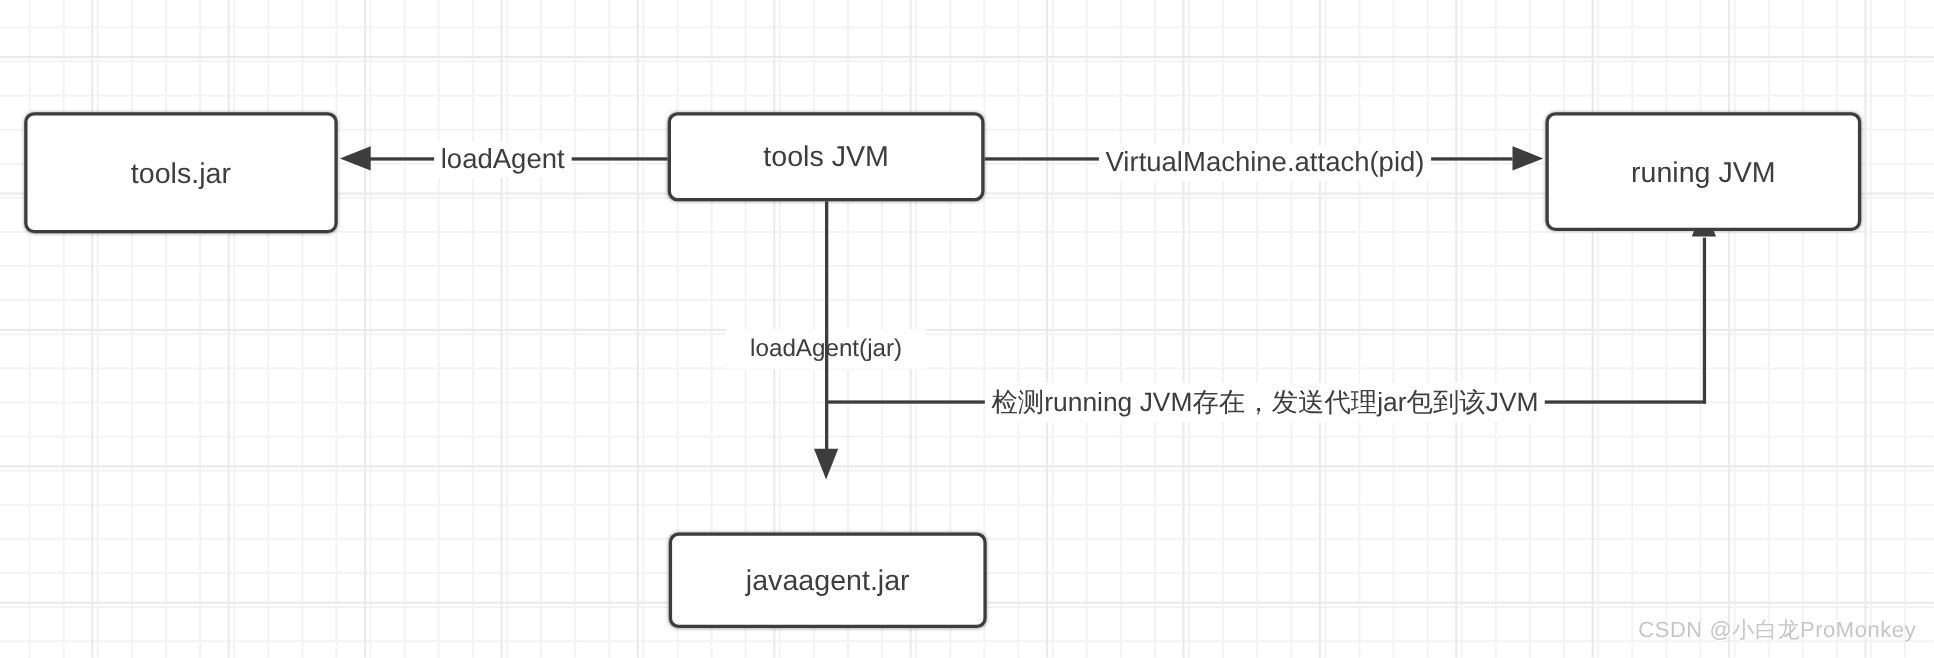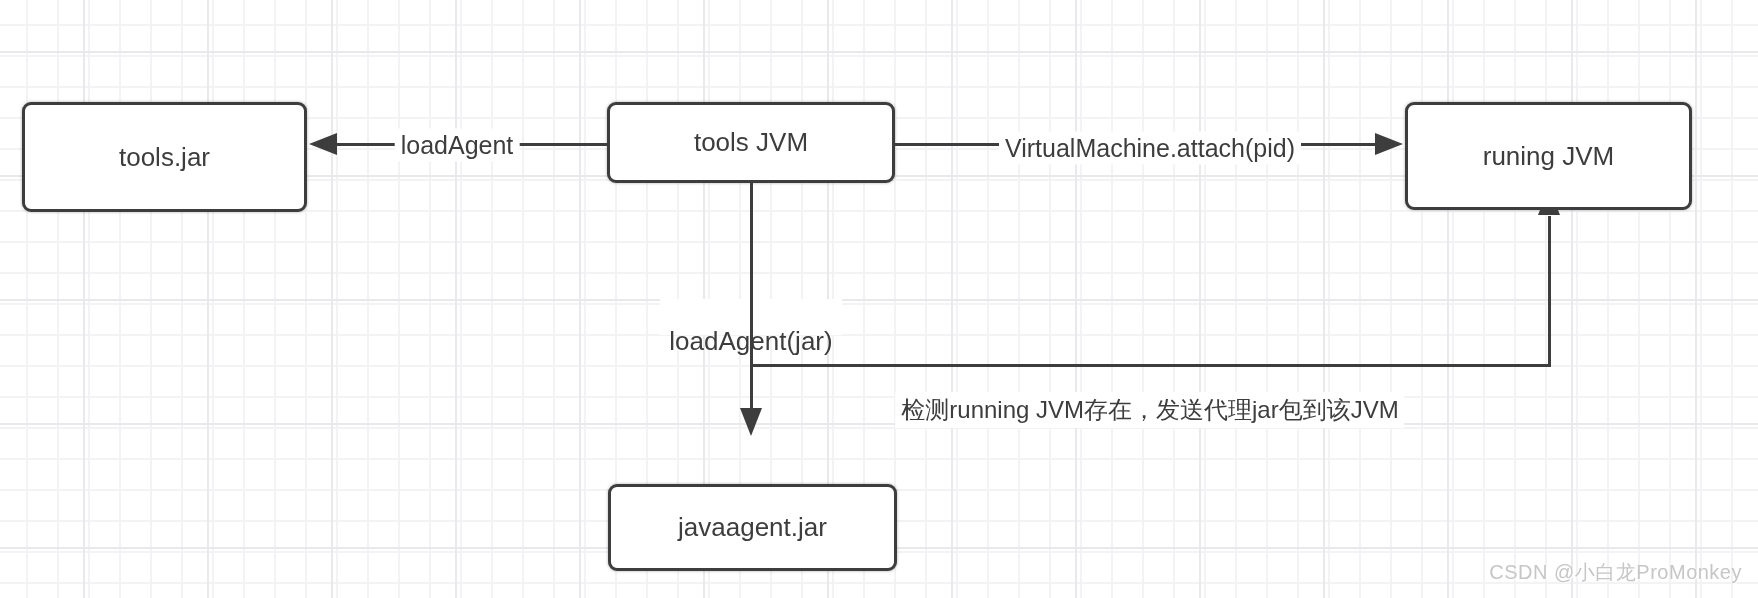--- a/index.html
+++ b/index.html
@@ -66,25 +66,24 @@
   .edge-label.cjk { font-size: 24px; }
 
   .label-bg {
     position: absolute;
     background: #ffffff;
     z-index: 1;
   }
   .label-over-line {
     position: absolute;
     transform: translate(-50%, -50%);
-    font-size: 26px;
+    font-size: 22px;
     color: #3d3d3d;
     white-space: nowrap;
     z-index: 3;
-    margin-top: 24px;
   }
 
   .watermark {
     position: absolute;
     right: 16px;
     top: 559px;
     font-size: 20px;
     color: #c6c6c8;
     text-shadow: 1px 1px 0 #ffffff;
     letter-spacing: 0.5px;
@@ -106,21 +105,21 @@
   <div class="edge-label" style="left:1150px; top:148px;">VirtualMachine.attach(pid)</div>
 
   <div class="line" style="left:750px; top:183px; width:3px; height:227px;"></div>
   <div class="arrow arrow-down" style="left:740px; top:408px;"></div>
   <div class="label-bg" style="left:660px; top:299px; width:182px; height:36px;"></div>
   <div class="label-over-line" style="left:751px; top:317px;">loadAgent(jar)</div>
 
   <div class="line" style="left:752px; top:364px; width:798px; height:3px;"></div>
   <div class="line" style="left:1548px; top:216px; width:3px; height:151px;"></div>
   <div class="arrow arrow-up" style="left:1538px; top:187px;"></div>
-  <div class="edge-label cjk" style="left:1150px; top:366px;margin-top:44px;">检测running JVM存在，发送代理jar包到该JVM</div>
+  <div class="edge-label cjk" style="left:1150px; top:366px;">检测running JVM存在，发送代理jar包到该JVM</div>
 
   <div class="node" style="left:22px; top:102px; width:285px; height:110px;">
     <span>tools.jar</span>
   </div>
 
   <div class="node" style="left:607px; top:102px; width:288px; height:81px;">
     <span>tools JVM</span>
   </div>
 
   <div class="node" style="left:1405px; top:102px; width:287px; height:108px;">

